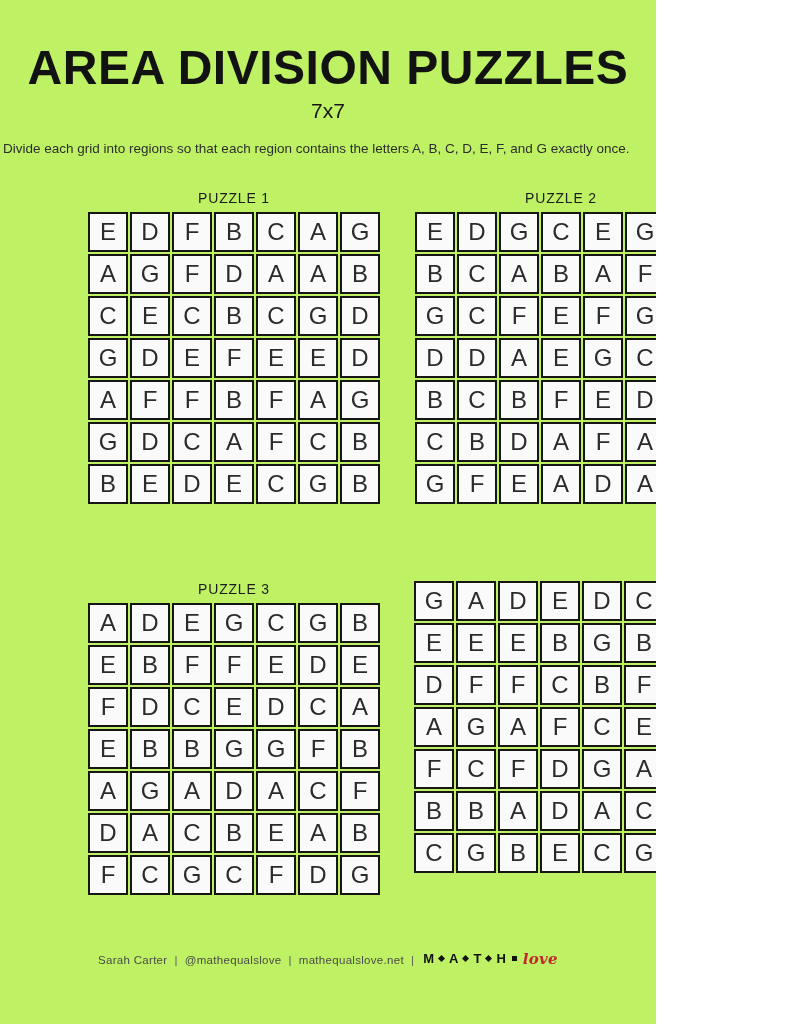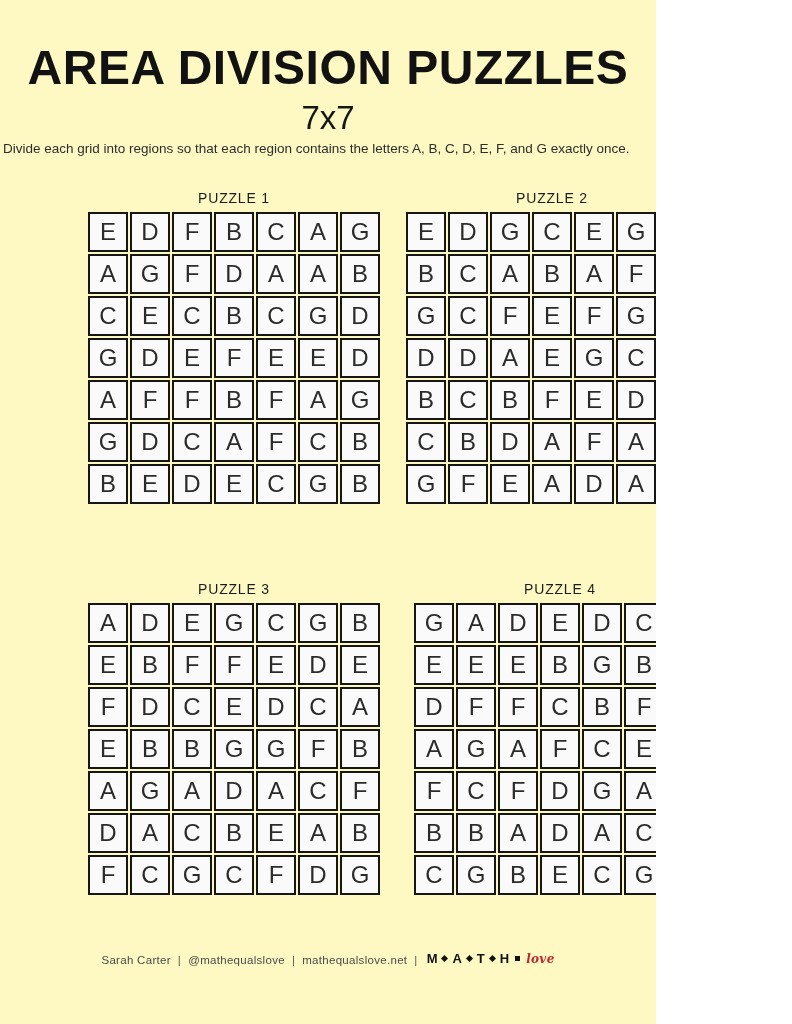--- a/index.html
+++ b/index.html
@@ -1,42 +1,42 @@
 <!DOCTYPE html>
 <html><head>
 <meta charset="utf-8">
 <style>
   * { margin: 0; padding: 0; box-sizing: border-box; }
   html, body { background: #ffffff; }
   .page {
     position: relative;
     width: 656px;
     height: 1024px;
-    background: #fef9c3;
+    background: #bef264;
     font-family: "Liberation Sans", sans-serif;
     overflow: hidden;
   }
   .title {
     position: absolute;
     top: 40px;
     left: 0;
     width: 100%;
     text-align: center;
     font-size: 48px;
     font-weight: 700;
     letter-spacing: 0.5px;
     color: #121212;
   }
   .subtitle {
     position: absolute;
     top: 99px;
     left: 0;
     width: 100%;
     text-align: center;
-    font-size: 33px;
+    font-size: 21px;
     font-weight: 400;
     color: #161616;
   }
   .instructions {
     position: absolute;
     top: 139px;
     left: 50%;
     transform: translateX(-50%);
     width: 650px;
     text-align: left;
@@ -69,21 +69,21 @@
     border: 2px solid #161616;
     background: #fafafa;
     display: flex;
     align-items: center;
     justify-content: center;
     font-size: 24px;
     font-weight: 400;
     color: #2b2b2b;
   }
   #puzzle-0 { left: 88px;  top: 190px; }
-  #puzzle-1 { left: 406px; top: 190px; }
+  #puzzle-1 { left: 415px; top: 190px; }
   #puzzle-2 { left: 88px;  top: 581px; }
   #puzzle-3 { left: 414px; top: 581px; }
   .footer {
     position: absolute;
     top: 951px;
     left: 0;
     width: 100%;
     display: flex;
     align-items: flex-end;
     justify-content: center;
@@ -111,21 +111,21 @@
   .sep-square {
     display: inline-block;
     width: 5px;
     height: 5px;
     background: #111111;
     margin: 0 6px;
   }
   .logo-word {
     font-family: "DejaVu Serif", serif;
     font-style: italic;
-    font-size: 12px;
+    font-size: 15px;
     line-height: 12px;
     font-weight: 700;
   }
 </style>
 </head>
 <body>
 
 <div class="page">
 
   <div class="title">AREA DIVISION PUZZLES</div>
@@ -291,21 +291,20 @@
         <div class="cell">C</div>
         <div class="cell">G</div>
         <div class="cell">C</div>
         <div class="cell">F</div>
         <div class="cell">D</div>
         <div class="cell">G</div>
       </div>
   </div>
 
   <div class="puzzle" id="puzzle-3">
-    <div class="puzzle-label">PUZZLE 4</div>
     <div class="grid">
         <div class="cell">G</div>
         <div class="cell">A</div>
         <div class="cell">D</div>
         <div class="cell">E</div>
         <div class="cell">D</div>
         <div class="cell">C</div>
         <div class="cell">D</div>
         <div class="cell">E</div>
         <div class="cell">E</div>

